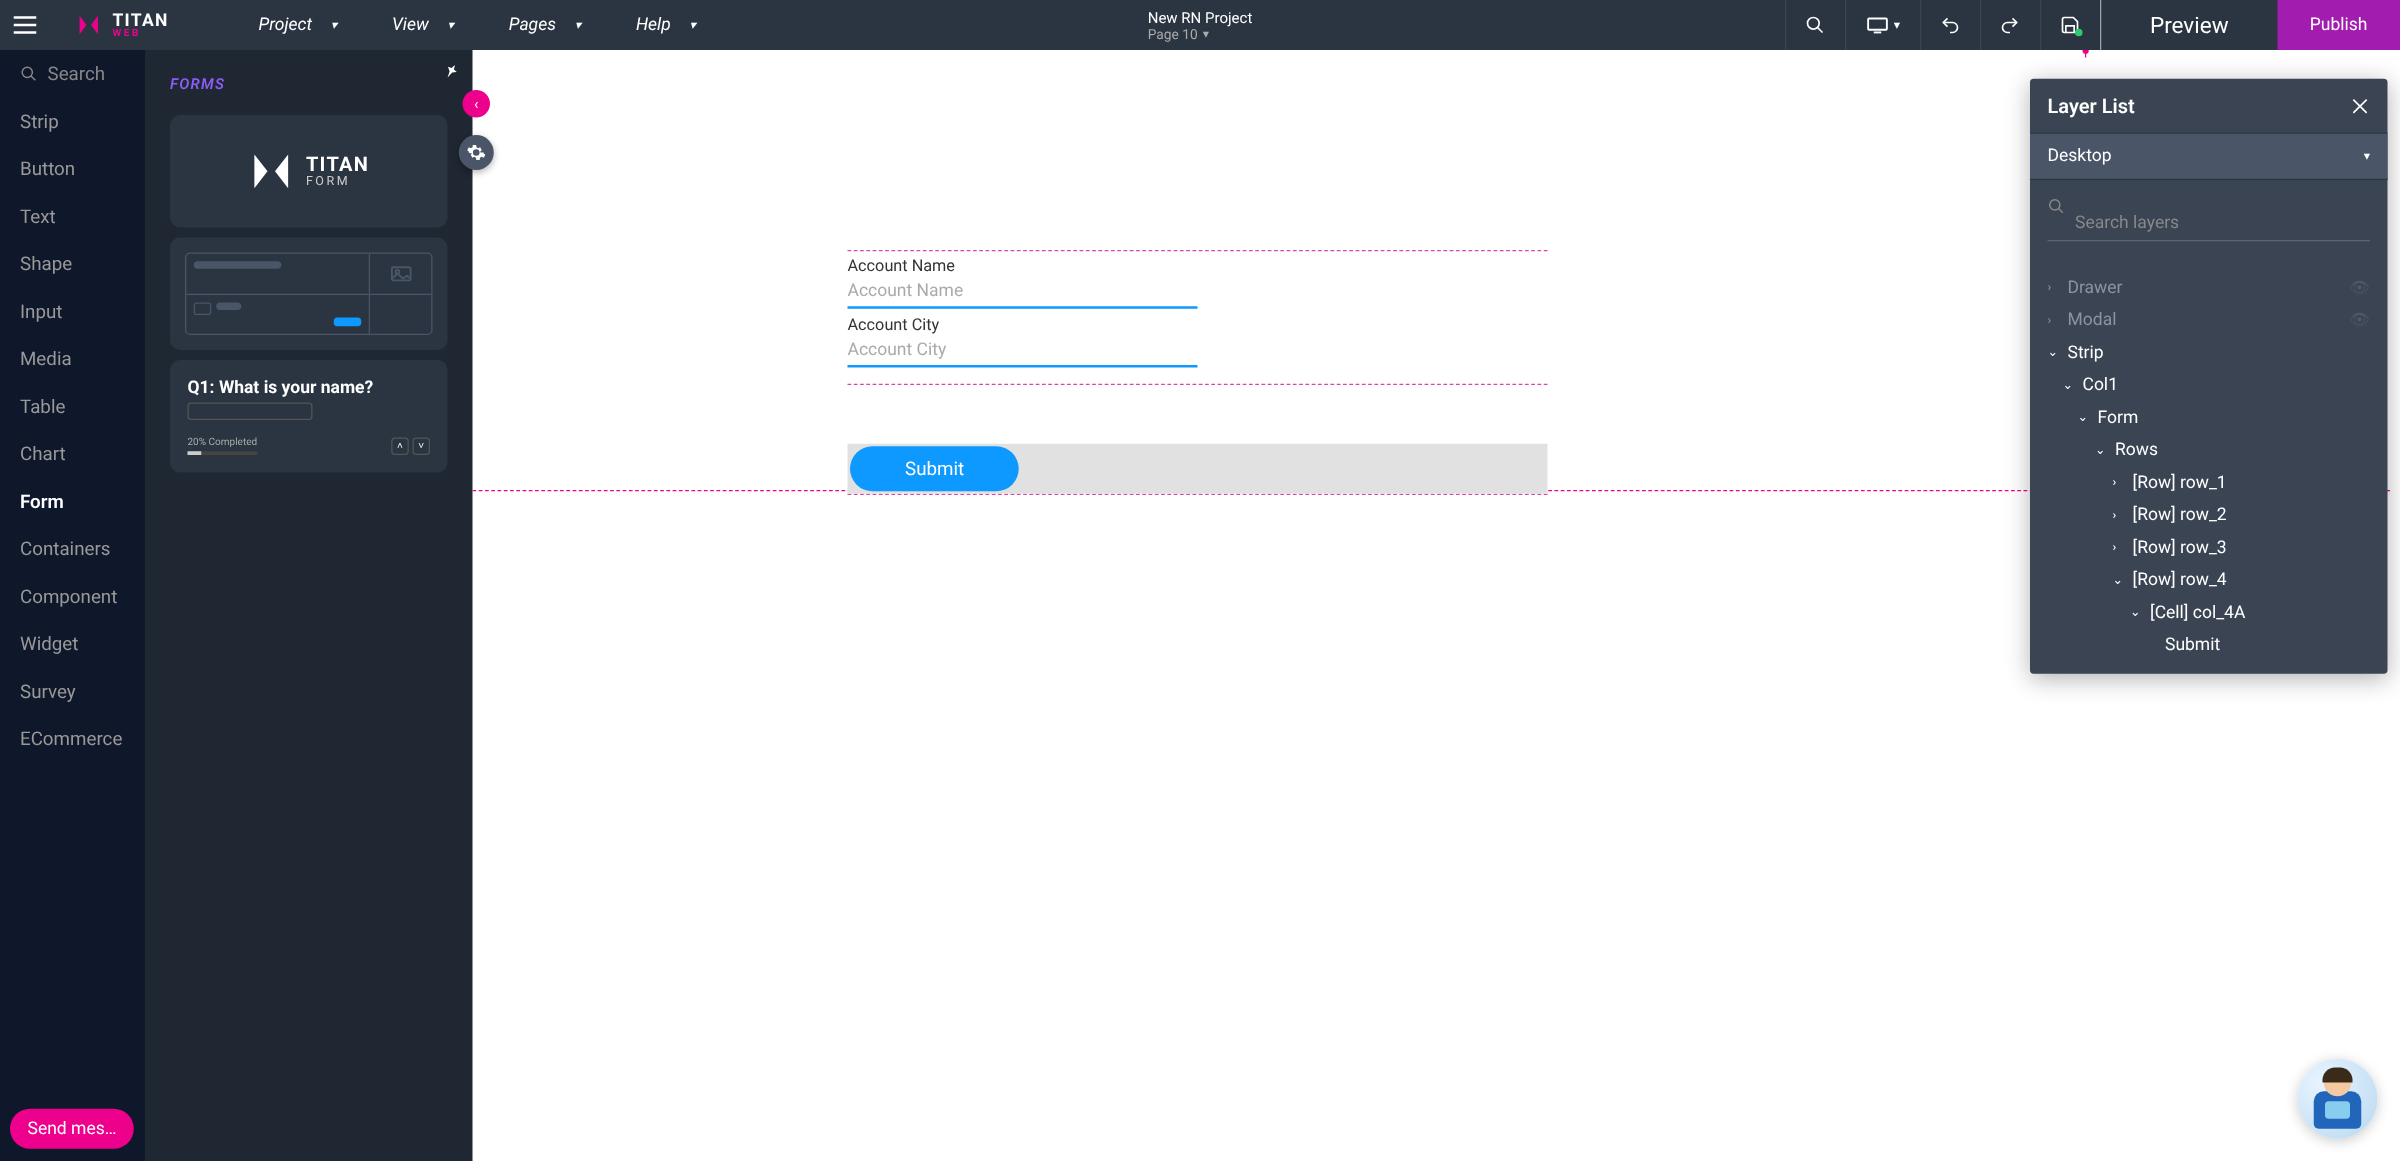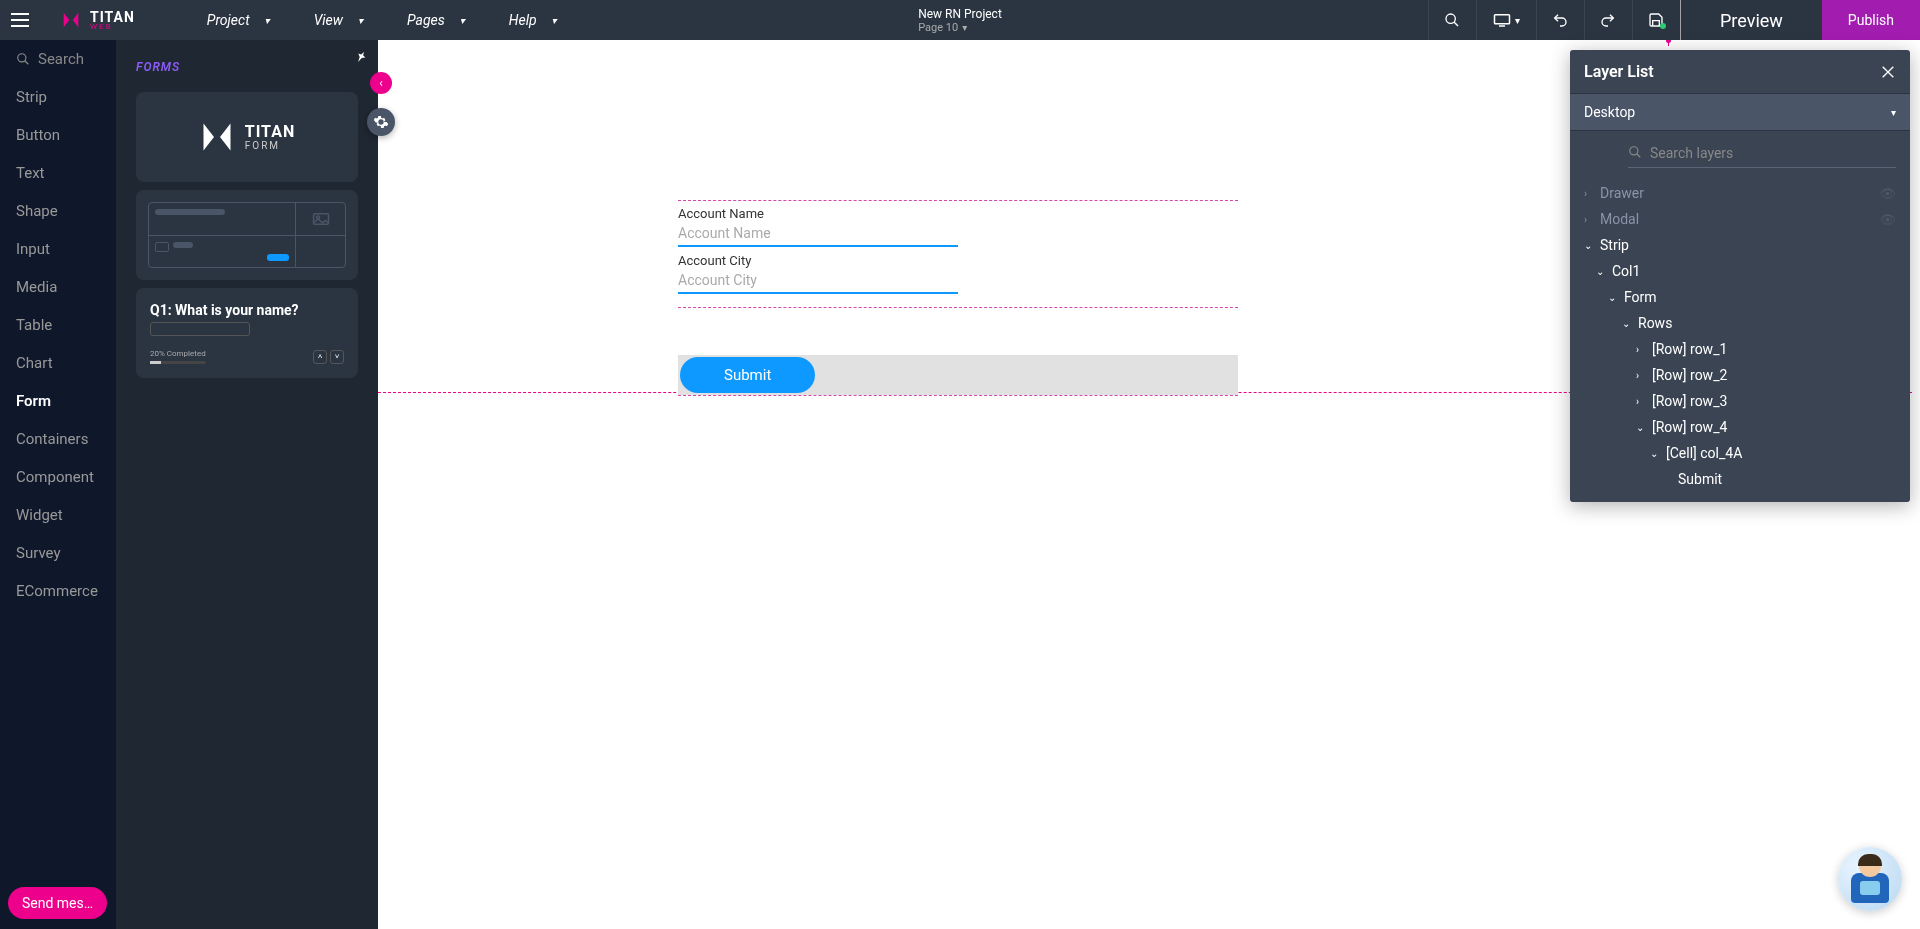--- a/index.html
+++ b/index.html
@@ -6,21 +6,21 @@
 body { width: 1920px; height: 929px; overflow: hidden; background: #fff; position: relative; }
 
 
 .header { height: 40px; background: #2b3542; display: flex; align-items: center; color: #fff; }
 .hamburger { width: 40px; display: flex; align-items: center; justify-content: center; cursor: pointer; }
 .hamburger-icon { width: 18px; height: 14px; display: flex; flex-direction: column; justify-content: space-between; }
 .hamburger-icon span { height: 2px; background: #fff; }
 .logo { display: flex; align-items: center; gap: 8px; padding: 0 20px; }
 .logo-mark { width: 22px; height: 22px; }
 .logo-text { font-weight: 700; font-size: 14px; letter-spacing: 1px; line-height: 1; }
-.logo-sub { font-size: 8px; color: #ec008c; letter-spacing: 2px; margin-top: -2px; }
+.logo-sub { font-size: 8px; color: #ec008c; letter-spacing: 2px; margin-top: -2px; font-weight: bold; }
 .menu { display: flex; gap: 0; margin-left: 30px; }
 .menu-item { padding: 0 22px; font-size: 14px; cursor: pointer; display: flex; align-items: center; gap: 15px; height: 52px; font-style: italic; }
 .chev { font-size: 10px; }
 .header-center { position: absolute; left: 50%; transform: translateX(-50%); text-align: center; font-size: 12px; color: #ccc; }
 .header-center .proj { font-size: 12px; color: #fff; }
 .header-center .page { font-size: 11px; color: #aaa; display: flex; align-items: center; gap: 4px; }
 .header-right { margin-left: auto; display: flex; align-items: center; height: 100%; }
 .hr-btn { width: 48px; height: 100%; display: flex; align-items: center; justify-content: center; border-left: 1px solid #3a4452; cursor: pointer; }
 .hr-btn.wide { width: 60px; }
 .preview-btn { padding: 0 39px; font-size: 18px; border-left: 1px solid #a3a3a3; height: 100%; display: flex; align-items: center; cursor: pointer; }
@@ -80,25 +80,25 @@
 .form-mid-border { position: absolute; top: 107px; width: 100%; }
 .form-bot-border { position: absolute; top: 195px; width: 100%; }
 .field { margin-bottom: 6px; }
 .field-label { font-size: 13px; color: #333; }
 .field-input { width: 280px; border: none; border-bottom: 2px solid #0d99ff; font-size: 14px; padding: 4px 0; outline: none; color: #333; }
 .field-input::placeholder { color: #aaa; }
 .submit-row { position: absolute; top: 155px; left: 0; right: 0; background: #e1e1e1; height: 40px; display: flex; align-items: center; }
 .submit-btn { background: #0d99ff; color: #fff; border: none; border-radius: 20px; height: 36px; padding: 0 44px; font-size: 15px; cursor: pointer; margin: 2px; }
 
 
-.layer-panel { position: absolute; right: 10px; top: 50px; width: 340px; background: #3a4452; color: #fff; border-radius: 3px; z-index: 10; box-shadow: 0 4px 20px rgba(0,0,0,0.3); }
+.layer-panel { position: absolute; right: 10px; top: 63px; width: 286px; background: #3a4452; color: #fff; border-radius: 3px; z-index: 10; box-shadow: 0 4px 20px rgba(0,0,0,0.3); }
 .layer-header { display: flex; align-items: center; justify-content: space-between; padding: 12px 14px; font-size: 16px; font-weight: 600; border-bottom: 1px solid #2b3542; }
 .layer-close { font-size: 18px; cursor: pointer; font-weight: 300; }
 .layer-device { padding: 10px 14px; font-size: 14px; display: flex; align-items: center; justify-content: space-between; border-bottom: 1px solid #2b3542; background: #4a5568; }
-.layer-search { padding: 8px 14px; position: relative; margin-left: 44px; }
+.layer-search { padding: 20px 14px; position: relative; }
 .layer-search input { width: 100%; background: transparent; border: none; border-bottom: 1px solid #5a6578; color: #fff; padding: 6px 0 6px 22px; font-size: 14px; outline: none; }
 .layer-search input::placeholder { color: #888; }
 .layer-search-icon { position: absolute; left: 14px; top: 14px; color: #888; font-size: 14px; }
 .layer-tree { padding: 4px 0 10px; font-size: 14px; }
 .tree-item { display: flex; align-items: center; padding: 5px 14px; cursor: pointer; gap: 6px; }
 .tree-item.dim { color: #8a94a8; }
 .tree-arrow { font-size: 10px; width: 10px; display: inline-block; }
 .tree-eye { margin-left: auto; opacity: 0.25; font-size: 13px; }
 .indent-1 { padding-left: 26px; }
 .indent-2 { padding-left: 38px; }

